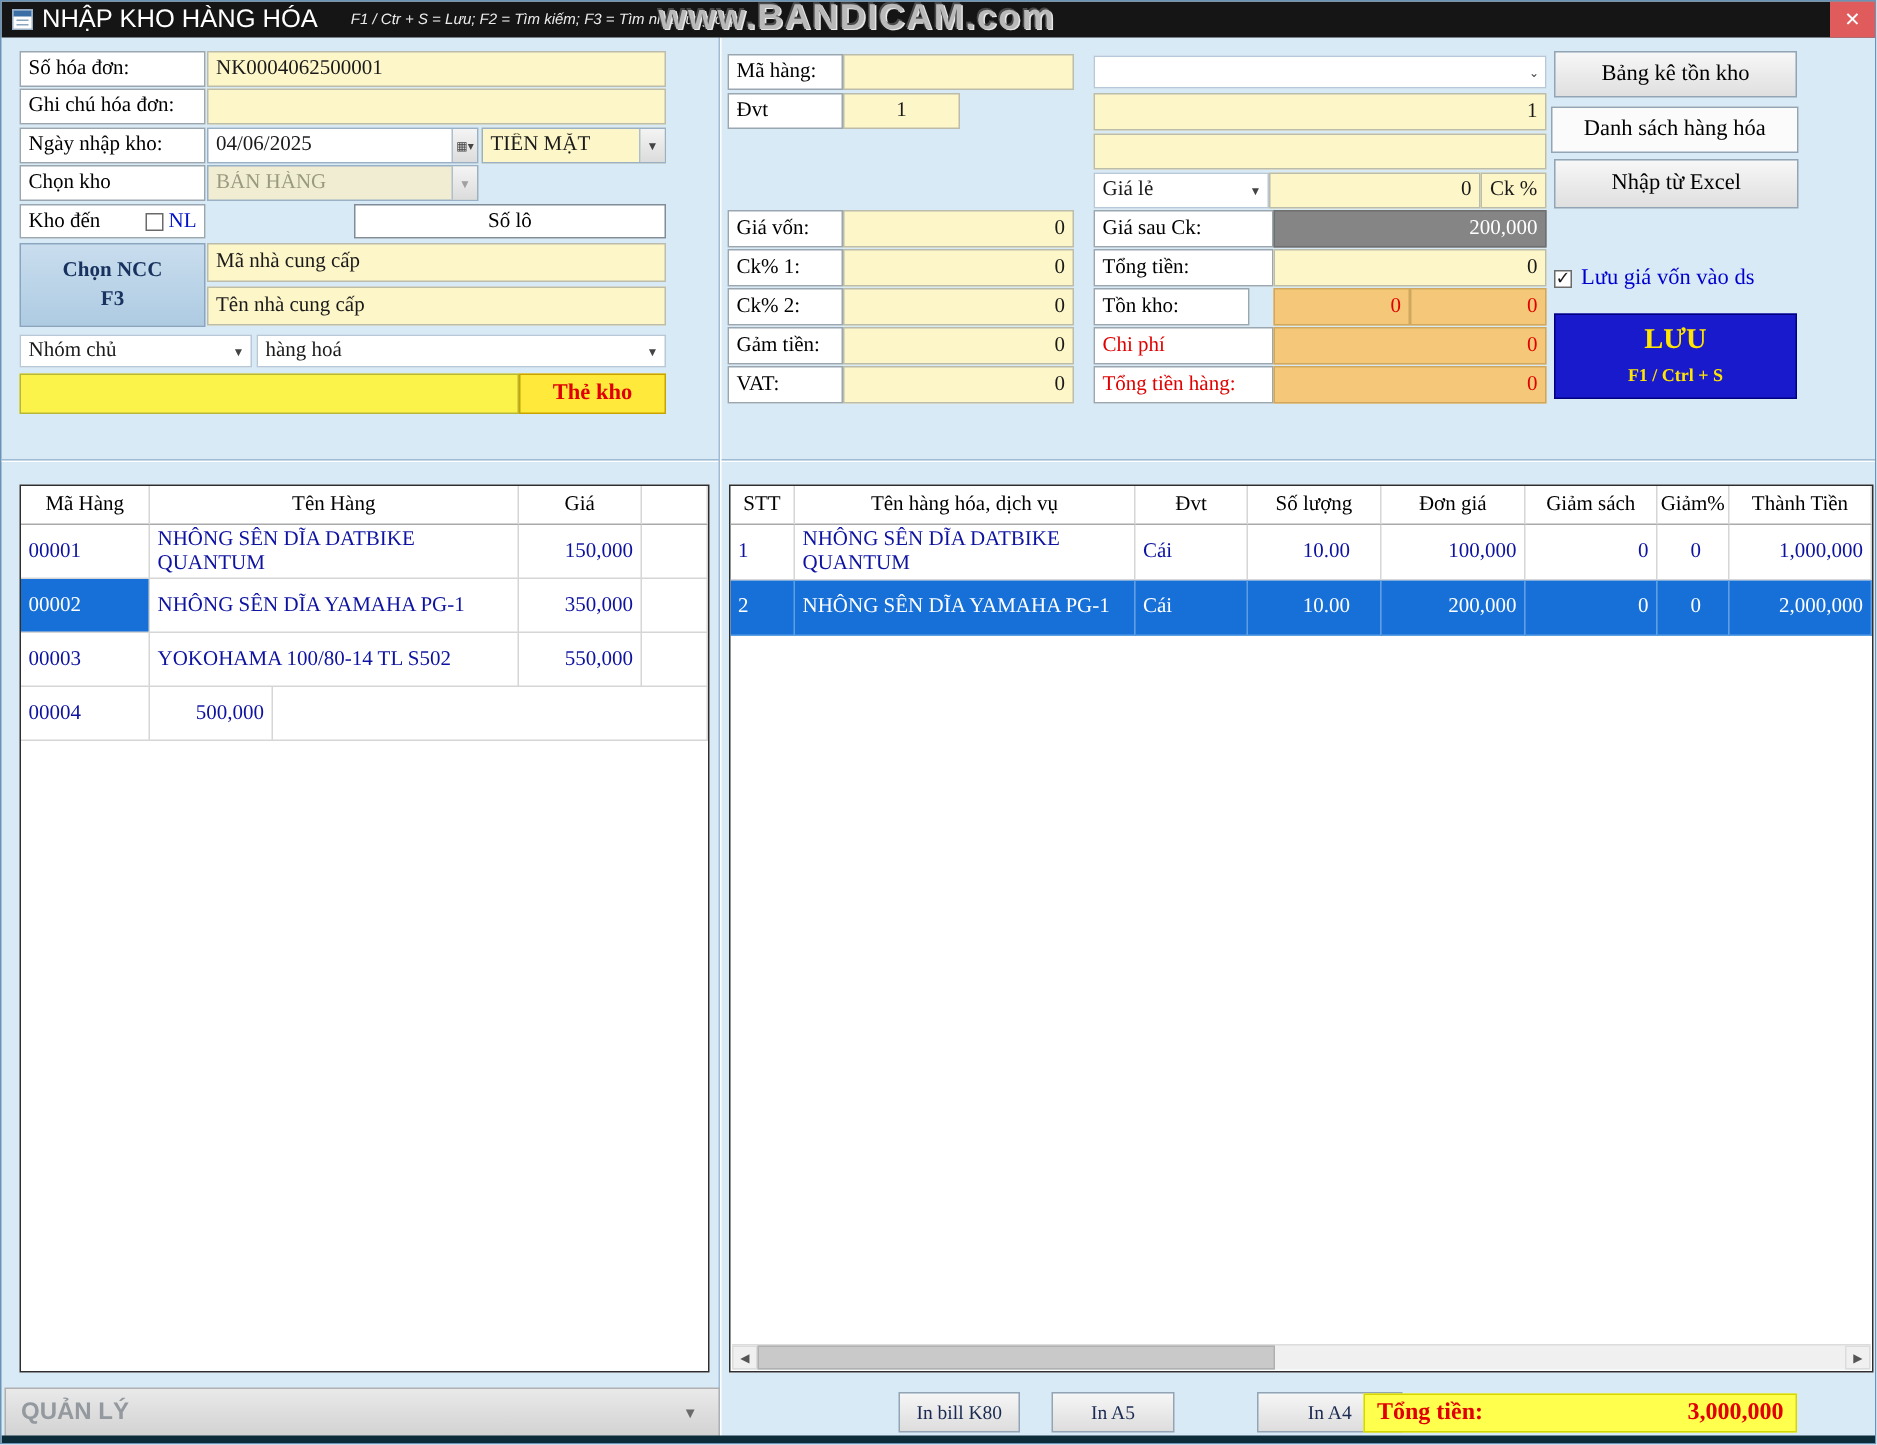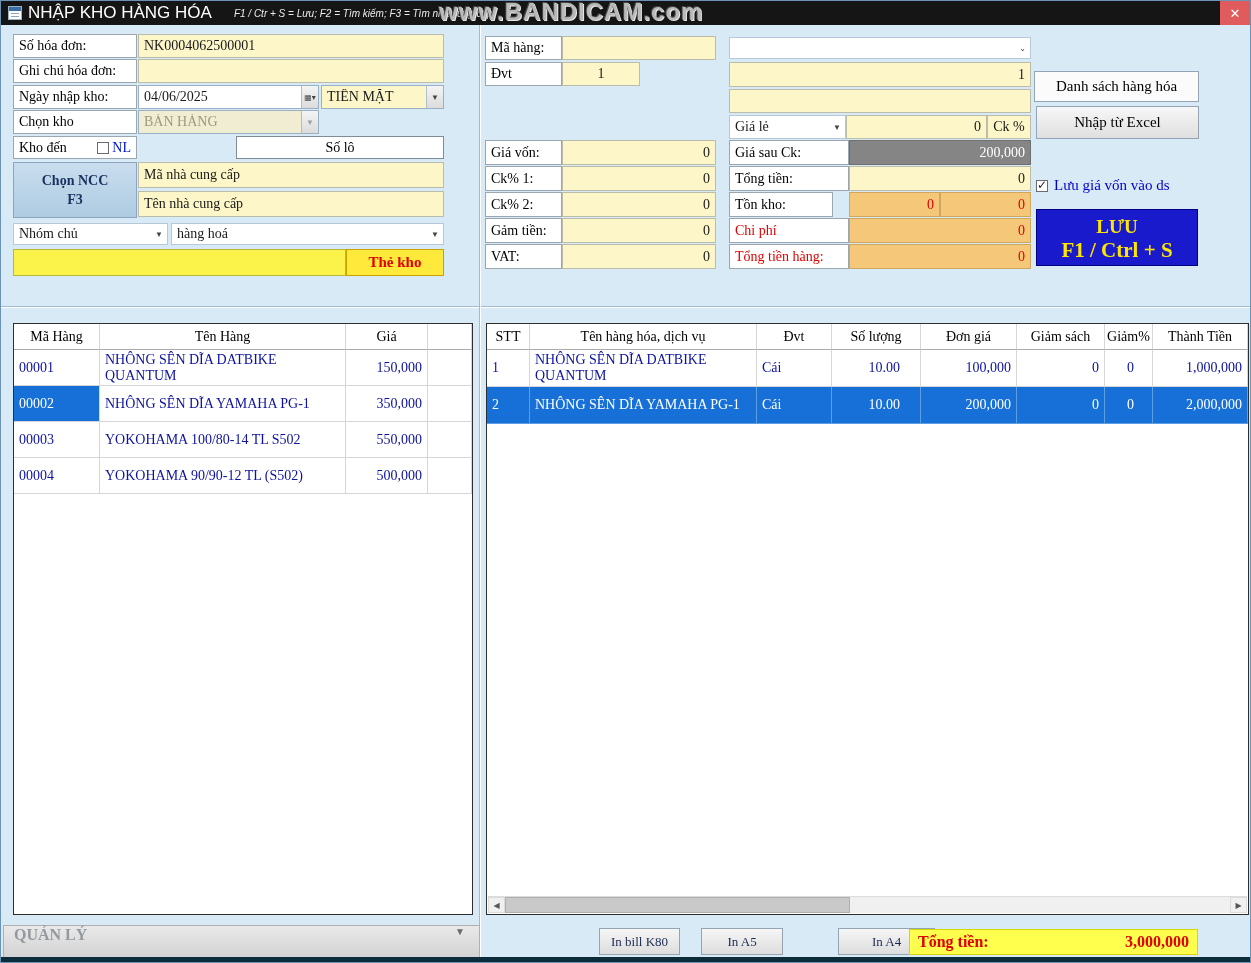--- a/index.html
+++ b/index.html
@@ -69,21 +69,21 @@
   .gval.gray { background:#858585; border-color:#6f6f6f; color:#fff; }
   .lbl.red { color:#e00000; }
 
   
   .win-btn { position:absolute; background:linear-gradient(#f7f7f7,#dfdfdf); border:1px solid #93a5b4;
              display:flex; align-items:center; justify-content:center; font-size:15px; color:#000; }
   .luu-btn { position:absolute; background:#1a1acd; border:1px solid #000080; color:#ffe600;
              display:flex; flex-direction:column; align-items:center; justify-content:center;
              font-weight:bold; }
   .luu-btn .l1 { font-size:19px; line-height:24px; }
-  .luu-btn .l2 { font-size:21px; line-height:22px; }
+  .luu-btn .l2 { font-size:12px; line-height:22px; }
   .savecost { position:absolute; display:flex; align-items:center; gap:6px; font-size:15px; color:#0000cc; }
 
   
   .tbl { position:absolute; background:#fff; border:1px solid #2e2e2e; overflow:hidden; }
   .trow { display:flex; width:100%; }
   .tcell { border-right:1px solid #d6d6d6; border-bottom:1px solid #d6d6d6; font-size:14px;
            color:#0d12a0; display:flex; align-items:center; overflow:hidden; line-height:16px; }
   .thead .tcell { color:#000; justify-content:center; border-bottom:1px solid #aaaaaa; }
   .thead { height:26px; }
   .lt-row { height:36px; }
@@ -95,21 +95,21 @@
   .sel-row .tcell { background:#1670d8; color:#fff; border-right-color:#5d9fe3; border-bottom-color:#5d9fe3; }
 
   .hsb { position:absolute; left:1px; right:1px; bottom:1px; height:17px; background:#f0f0f0;
          display:flex; align-items:stretch; border-top:1px solid #dcdcdc; }
   .hsb .sb-arrow { width:17px; background:#f0f0f0; border:1px solid #dcdcdc; display:flex;
                    align-items:center; justify-content:center; font-size:8px; color:#555; }
   .hsb .sb-thumb { width:345px; background:#c9c9c9; border:1px solid #b0b0b0; }
 
   
   .quanly { position:absolute; background:linear-gradient(#e9e9e9,#d2d2d2); border:1px solid #b0b0b0;
-            display:flex; align-items:flex-start; font-family:Liberation Serif, serif;
+            display:flex; align-items:center; font-family:Liberation Sans, sans-serif;
             font-size:16px; font-weight:bold; color:#93999e; padding:0 10px; }
   .quanly .caret { margin-left:auto; font-size:10px; color:#6a6a6a; }
   .foot-btn { position:absolute; background:linear-gradient(#f6f6f6,#dddddd); border:1px solid #93a5b4;
               display:flex; align-items:center; justify-content:center; font-size:13px; color:#1b2a52; }
   .total-strip { position:absolute; background:#ffff4d; border:1px solid #d6d600; display:flex;
                  align-items:center; justify-content:space-between; padding:0 8px;
                  font-size:16px; font-weight:bold; color:#e00000; }
 </style>
 </head>
 <body>
@@ -220,20 +220,21 @@
   <div class="lbl" style="left:728px;top:191px;width:104px;height:25px">Tồn kho:</div>
   <div class="gval orange" style="left:848px;top:191px;width:91px;height:25px">0</div>
   <div class="gval orange" style="left:939px;top:191px;width:91px;height:25px">0</div>
 
   <div class="lbl red" style="left:728px;top:217px;width:120px;height:25px">Chi phí</div>
   <div class="gval orange" style="left:848px;top:217px;width:182px;height:25px">0</div>
 
   <div class="lbl red" style="left:728px;top:243px;width:120px;height:25px">Tổng tiền hàng:</div>
   <div class="gval orange" style="left:848px;top:243px;width:182px;height:25px">0</div>
 
+  <div class="win-btn" style="left:1035px;top:33px;width:162px;height:31px">Bảng kê tồn kho</div>
   <div class="win-btn" style="left:1033px;top:70px;width:165px;height:31px;background:#fbfbfb">Danh sách hàng hóa</div>
   <div class="win-btn" style="left:1035px;top:105px;width:163px;height:33px">Nhập từ Excel</div>
 
   <div class="savecost" style="left:1035px;top:176px">
     <span class="cb checked"></span>
     <span>Lưu giá vốn vào ds</span>
   </div>
 
   <div class="luu-btn" style="left:1035px;top:208px;width:162px;height:57px">
     <span class="l1">LƯU</span>
@@ -263,21 +264,20 @@
       <div class="tcell" style="flex:1"></div>
     </div>
     <div class="trow lt-row">
       <div class="tcell cell-left" style="width:86px">00003</div>
       <div class="tcell cell-wrap" style="width:246px">YOKOHAMA 100/80-14 TL S502</div>
       <div class="tcell cell-right" style="width:82px">550,000</div>
       <div class="tcell" style="flex:1"></div>
     </div>
     <div class="trow lt-row">
       <div class="tcell cell-left" style="width:86px">00004</div>
-      <div class="tcell cell-wrap" style="width:246px">YOKOHAMA 90/90-12 TL (S502)</div>
       <div class="tcell cell-right" style="width:82px">500,000</div>
       <div class="tcell" style="flex:1"></div>
     </div>
   </div>
 
   <div class="tbl" style="left:485px;top:322px;width:763px;height:592px">
     <div class="trow thead">
       <div class="tcell" style="width:43px">STT</div>
       <div class="tcell" style="width:227px">Tên hàng hóa, dịch vụ</div>
       <div class="tcell" style="width:75px">Đvt</div>

